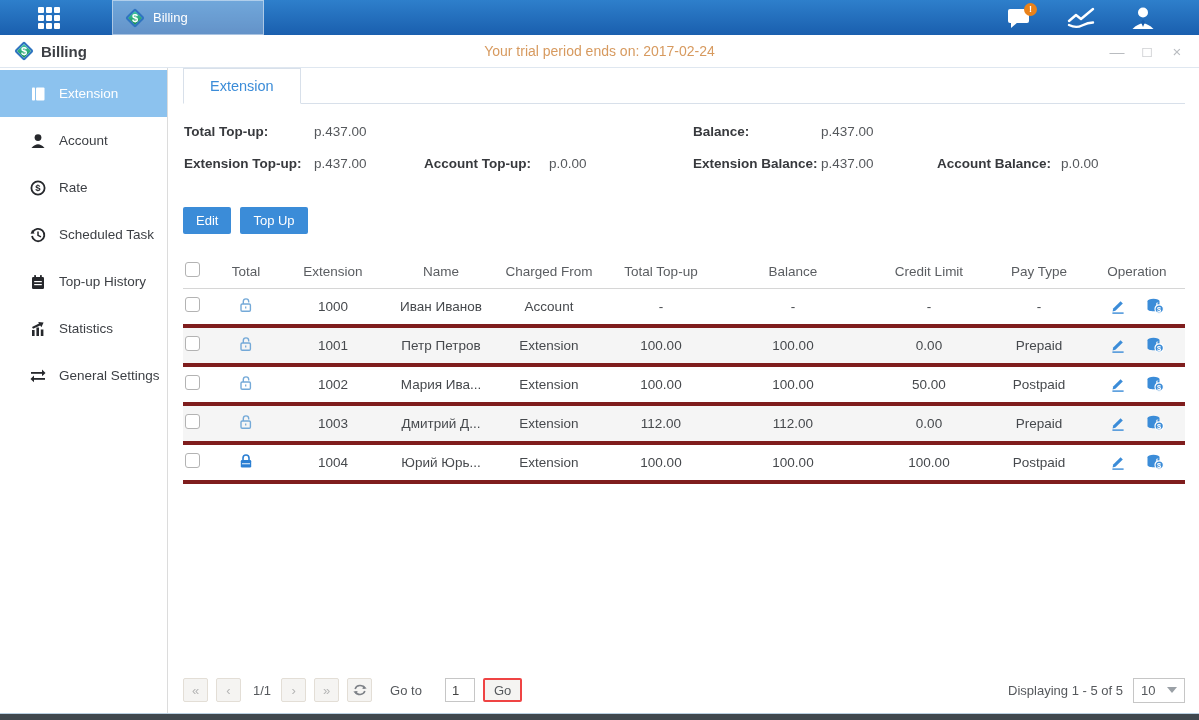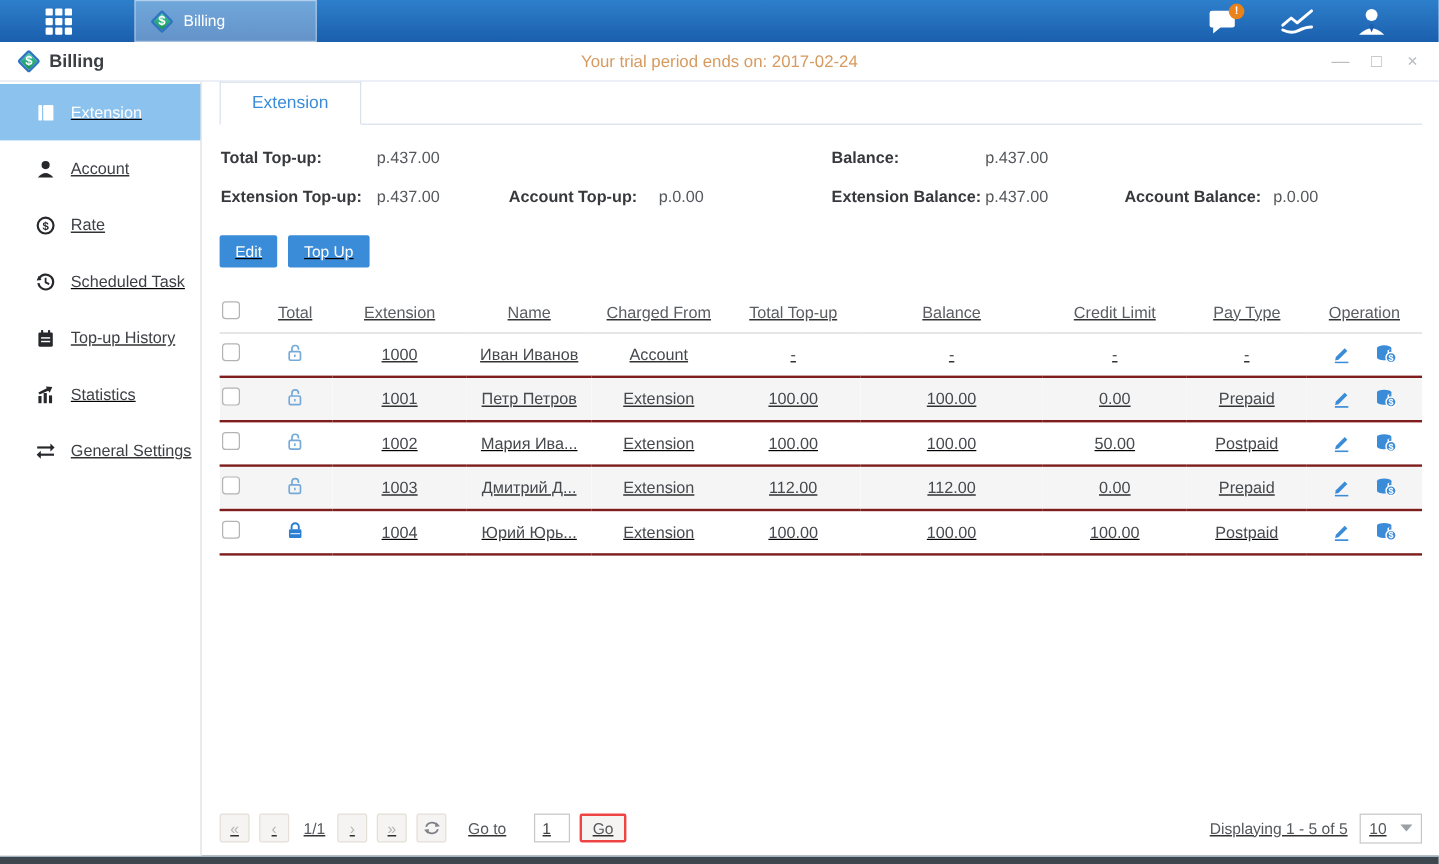--- a/index.html
+++ b/index.html
@@ -30,21 +30,21 @@
   
   .titlebar { height:33px; background:#fff; border-bottom:1px solid #dfe7f0;
     display:flex; align-items:center; position:relative; }
   .titlebar .wtitle { display:flex; align-items:center; gap:7px; margin-left:14px;
     font-size:15px; font-weight:bold; color:#3c3f44; }
   .trial { position:absolute; left:0; right:0; text-align:center; color:var(--trial-text); font-size:14px; }
   .win-controls { position:absolute; right:14px; top:0; height:33px; display:flex; gap:14px; align-items:center; }
   .win-controls span { color:#b9bcc0; font-size:15px; width:16px; text-align:center; cursor:pointer; line-height:16px; }
 
   
-  .app-body { display:flex; height:645px;text-decoration:underline; }
+  .app-body { display:flex; height:645px; }
   .sidebar { width:168px; border-right:1px solid #dcdcdc; padding-top:2px; background:#fff; }
   .side-item { height:47px; display:flex; align-items:center; gap:13px; padding-left:30px;
     font-size:13.5px; color:#3c3f44; cursor:pointer; }
   .side-item svg { flex:0 0 auto; }
   .side-item.active { background:var(--sidebar-active-bg); color:#fff; }
   .main { flex:1; padding:0 14px 0 15px; display:flex; flex-direction:column; }
 
   
   .tabstrip { height:36px; border-bottom:1px solid #d8e0ea; }
   .tab { display:inline-block; height:36px; line-height:35px; padding:0 26px;
@@ -52,29 +52,29 @@
     color:var(--accent); font-size:14.5px; position:relative; top:0; margin-bottom:-1px; cursor:pointer; }
 
   
   .summary { position:relative; height:74px; margin-top:14px; }
   .summary span { position:absolute; font-size:13.5px; white-space:nowrap; }
   .summary .lbl { font-weight:bold; color:#37393d; }
   .summary .val { color:#55585c; }
   .r1 { top:6px; } .r2 { top:38px; }
 
   
-  .btn-row { margin-top:4px; display:flex; gap:9px; }
+  .btn-row { margin-top:15px; display:flex; gap:9px; }
   .btn { background:var(--accent); color:#fff; border:none; font-size:13px;
     padding:6px 13px; border-radius:2px; cursor:pointer; font-family:inherit; }
 
   
   table { width:100%; border-collapse:collapse; table-layout:fixed; margin-top:21px; }
   th { font-weight:normal; color:#5a5d61; font-size:13.5px; height:33px;
     border-bottom:1px solid #d6d6d6; text-align:center; }
-  td { height:35px; border-bottom:2px solid #7f1d1d; font-size:13.5px; color:#46494d;
+  td { height:35px; border-bottom:4px solid #7f1d1d; font-size:13.5px; color:#46494d;
     text-align:center; overflow:hidden; white-space:nowrap; text-overflow:ellipsis; }
   tr.alt td { background:#f5f5f5;margin-top:10px; }
   .cb { width:15px; height:15px; border:1px solid #b3b3b3; border-radius:3px; background:#fff;
     display:inline-block; cursor:pointer; }
   td.cbcell, th.cbcell { text-align:left; padding-left:2px; }
   .lock-ico { color:var(--lock-unlocked); }
   .lock-ico.locked { color:var(--lock-locked); }
   .op-cell { display:flex; gap:20px; justify-content:center; align-items:center; height:35px; }
   .op-ico { color:var(--accent); cursor:pointer; display:inline-flex; }
 

